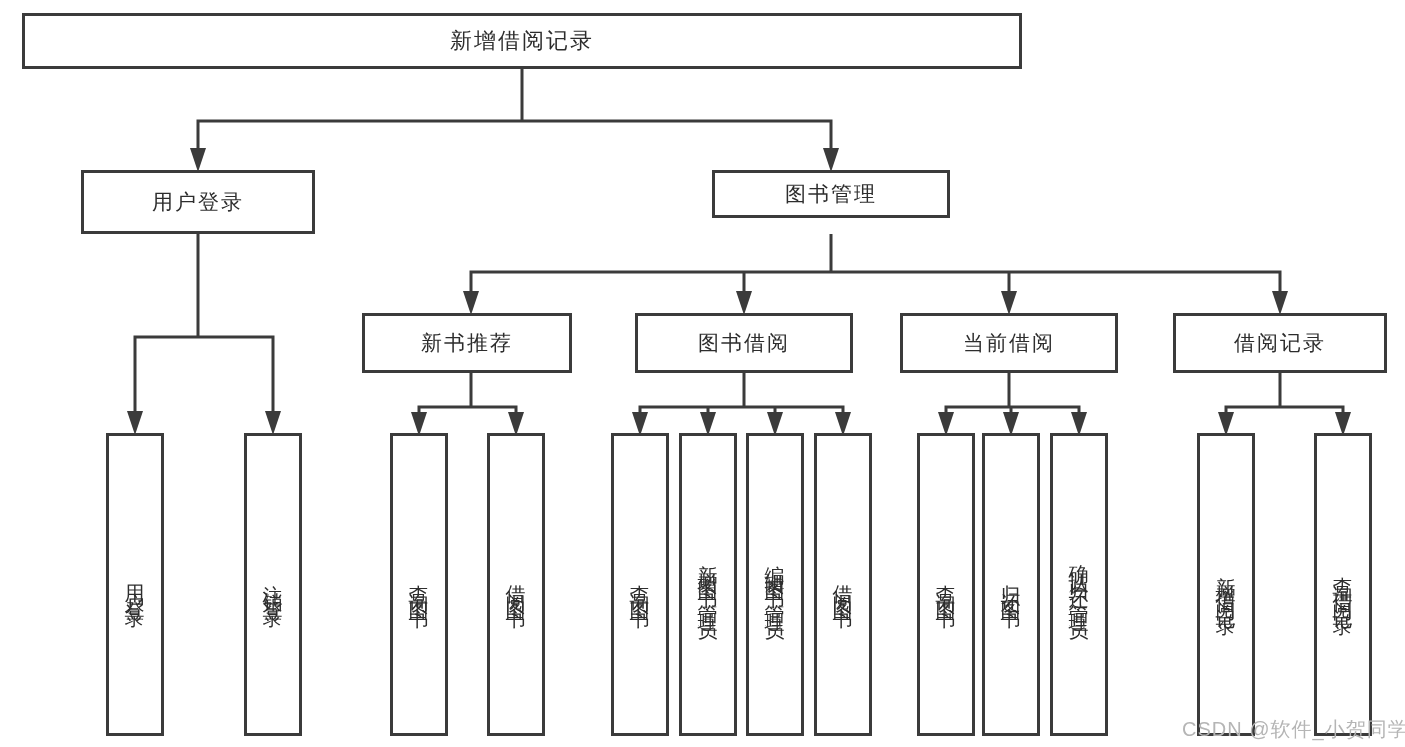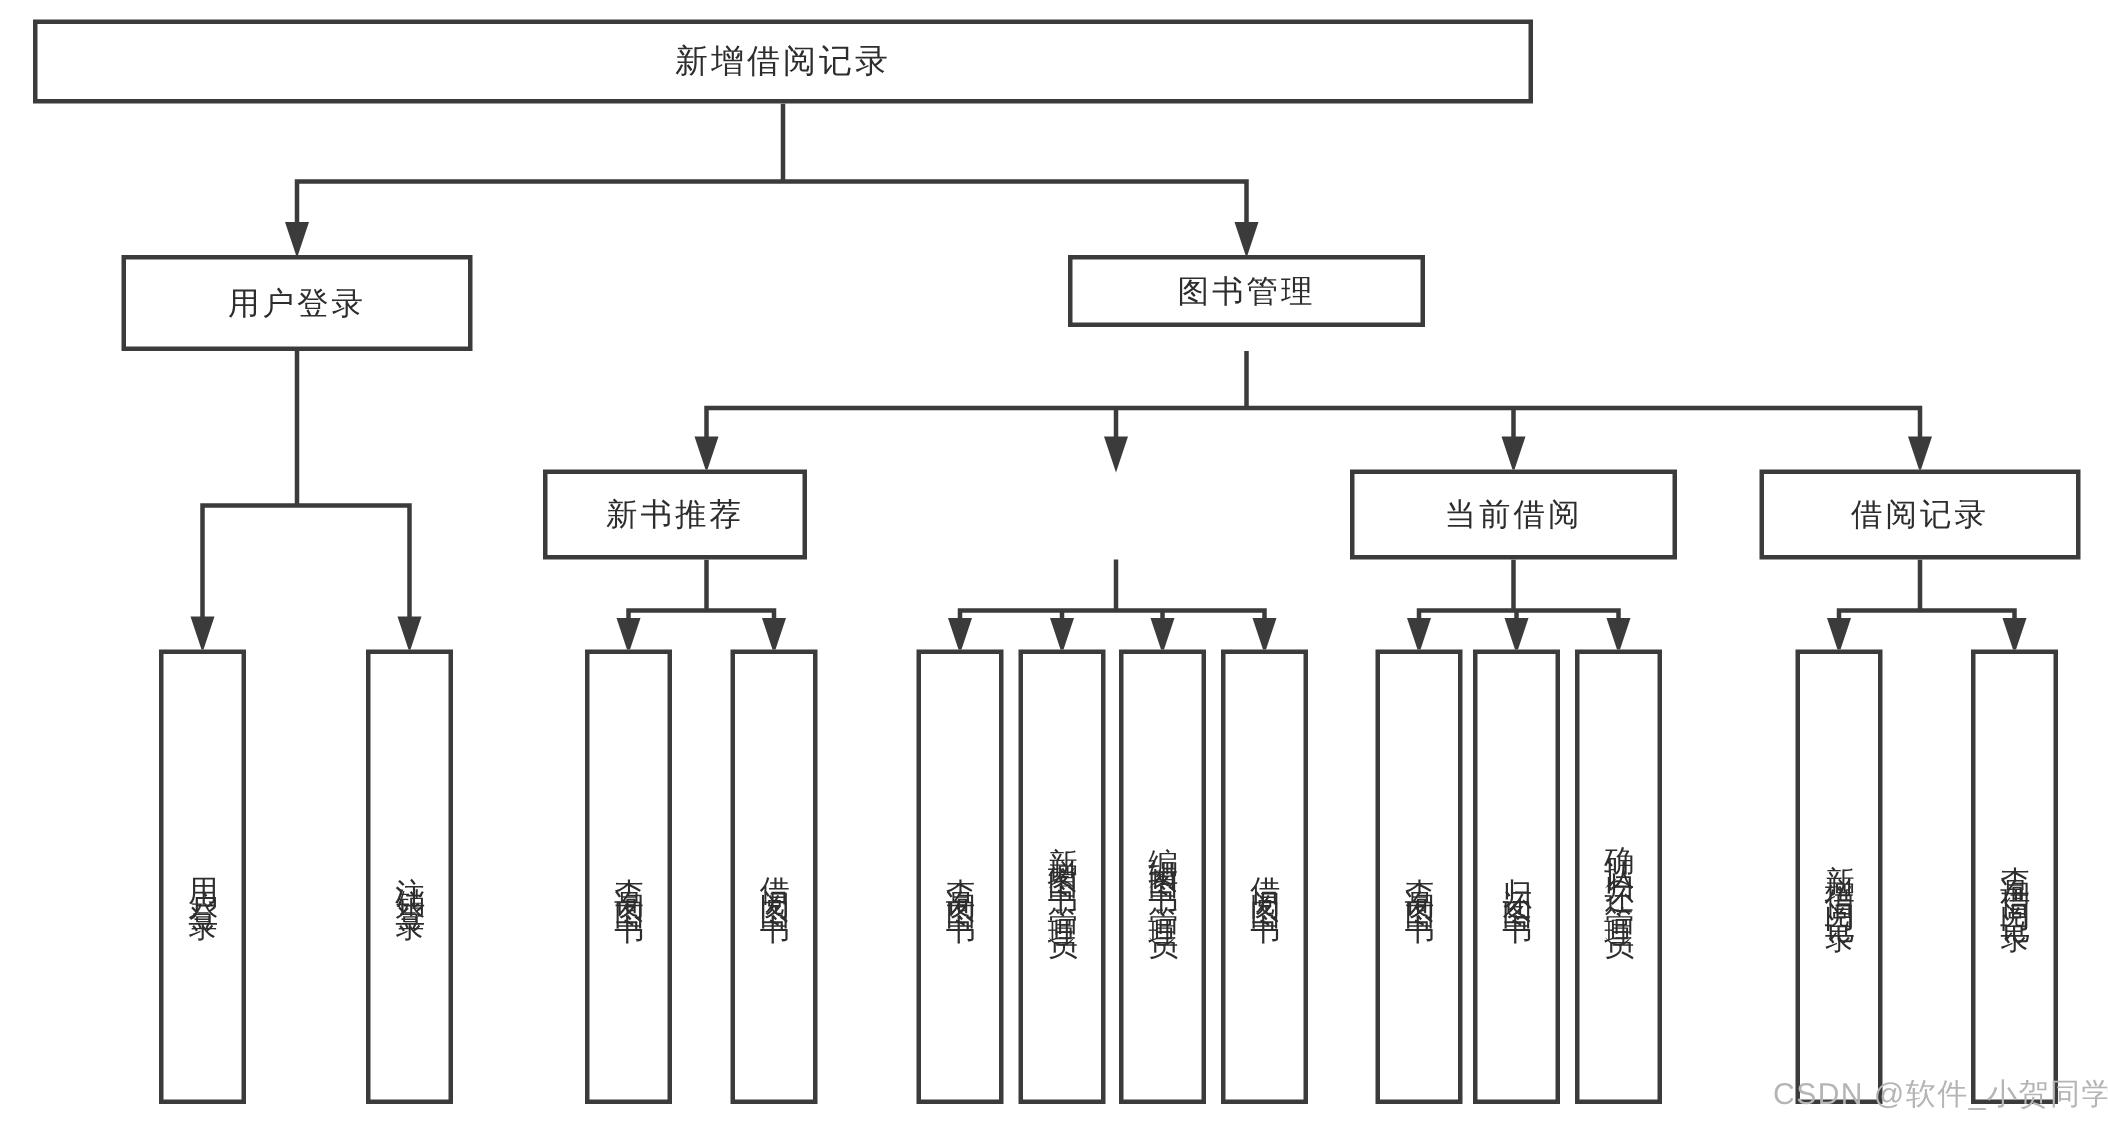--- a/index.html
+++ b/index.html
@@ -77,22 +77,25 @@
     <span class="lbl">新增借阅记录</span>
   </div>
 
   <div class="box" style="left:81px;top:170px;width:234px;height:64px">
     <span class="lbl">用户登录</span>
   </div>
   <div class="box" style="left:712px;top:170px;width:238px;height:48px">
     <span class="lbl">图书管理</span>
   </div>
 
-  <div class="box" style="left:362px;top:313px;width:176px;height:60px">
+  <div class="box" style="left:362px;top:313px;width:210px;height:60px">
     <span class="lbl">新书推荐</span>
+  </div>
+  <div class="box" style="left:635px;top:313px;width:218px;height:60px">
+    <span class="lbl">图书借阅</span>
   </div>
   <div class="box" style="left:900px;top:313px;width:218px;height:60px">
     <span class="lbl">当前借阅</span>
   </div>
   <div class="box" style="left:1173px;top:313px;width:214px;height:60px">
     <span class="lbl">借阅记录</span>
   </div>
 
   <div class="box" style="left:106px;top:433px;width:58px;height:303px">
     <span class="vlbl">用户登录</span>

